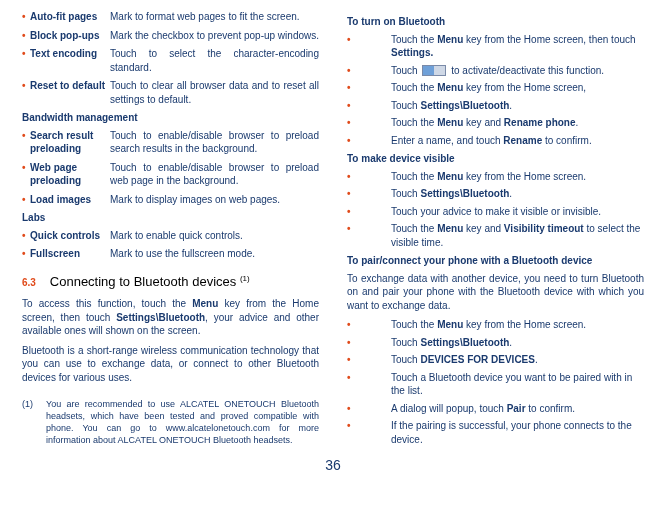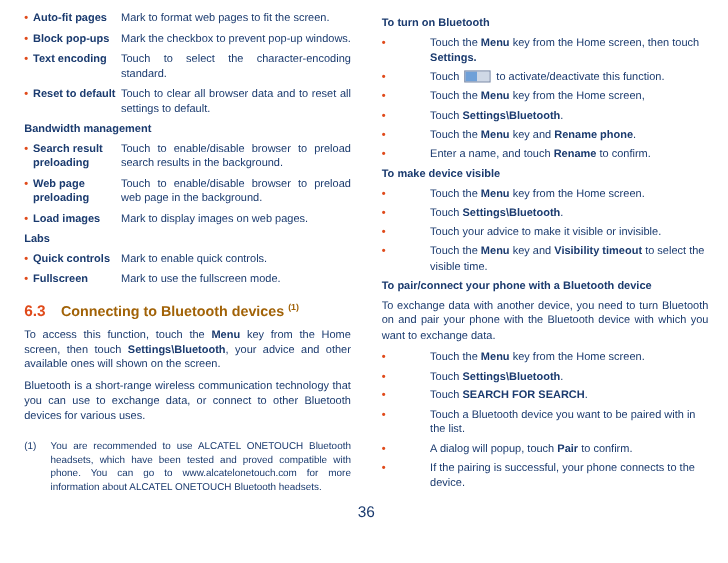--- a/index.html
+++ b/index.html
@@ -12,22 +12,22 @@
     padding: 10px 18px 0 22px;
     line-height: 1.35;
   }
   .cols { display: flex; gap: 28px; }
   .col { flex: 1; }
   .row { display: flex; margin-bottom: 5px; }
   .bullet { color: #e04a1a; font-weight: bold; width: 8px; flex: none; }
   .label { color: #1a3a6e; font-weight: bold; width: 80px; flex: none; }
   .desc { flex: 1; text-align: justify; }
   .sub-head { color: #1a3a6e; font-weight: bold; margin: 5px 0 4px 0; }
-  .sec-num { color: #e04a1a; font-weight: bold; font-size: 14px; }
-  .sec-title { color: #a16207; font-weight: bold; font-size: 13px; }
+  .sec-num { color: #e04a1a; font-weight: bold; font-size: 10px; }
+  .sec-title { color: #000000; font-weight: normal; font-size: 13px; }
   .section { margin: 12px 0 7px 0; }
   .sup { font-size: 8px; vertical-align: super; }
   p.body { text-align: justify; margin-bottom: 6px; }
   .line { display: flex; margin-bottom: 4px; }
   .line .txt { flex: 1; margin-left: 36px; }
   .toggle {
     display: inline-block; width: 24px; height: 11px;
     background: linear-gradient(to right, #6fa0d8 50%, #cfd8e6 50%);
     border: 1px solid #7a8aa8; vertical-align: middle; margin: 0 2px;
   }
@@ -171,21 +171,21 @@
     <div class="line">
         <span class="bullet">•</span>
         <span class="txt"><span>Touch the </span><b>Menu</b><span> key from the Home screen.</span></span>
       </div>
     <div class="line">
         <span class="bullet">•</span>
         <span class="txt"><span>Touch </span><b>Settings\Bluetooth</b><span>.</span></span>
       </div>
     <div class="line">
         <span class="bullet">•</span>
-        <span class="txt"><span>Touch </span><b>SEARCH FOR SEARCH</b><span>.</span></span>
+        <span class="txt"><span>Touch </span><b>DEVICES FOR DEVICES</b><span>.</span></span>
       </div>
     <div class="line">
         <span class="bullet">•</span>
         <span class="txt">Touch a Bluetooth device you want to be paired with in the list.</span>
       </div>
     <div class="line">
         <span class="bullet">•</span>
         <span class="txt"><span>A dialog will popup, touch </span><b>Pair</b><span> to confirm.</span></span>
       </div>
     <div class="line">

